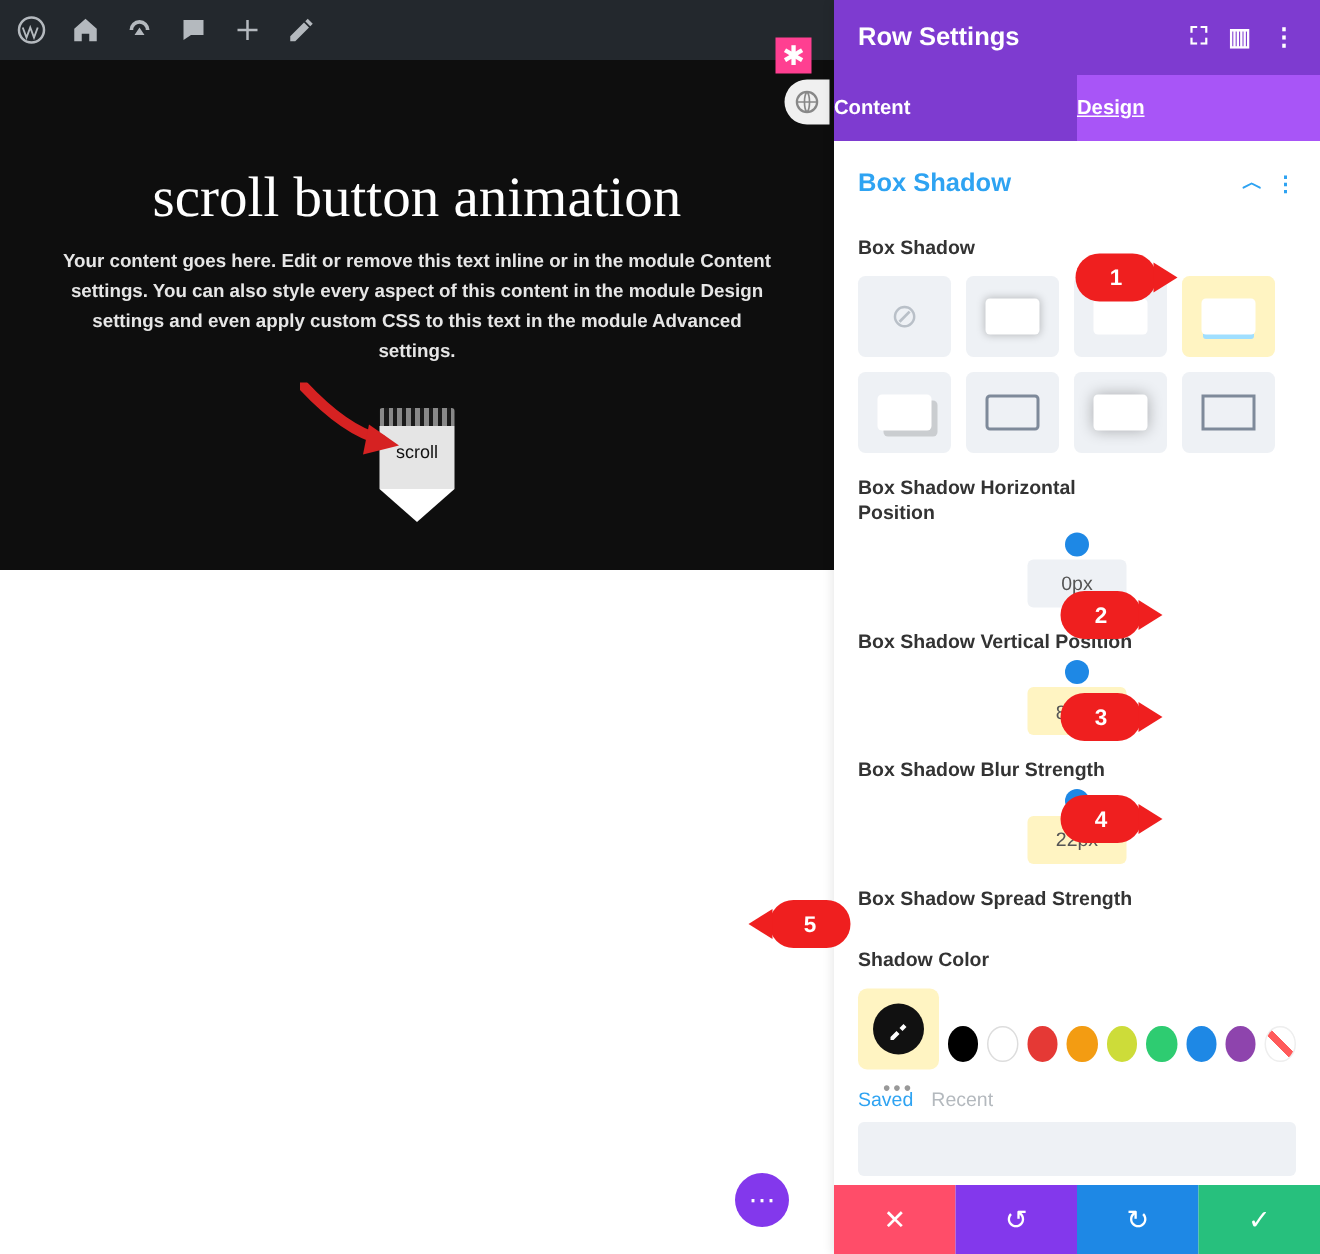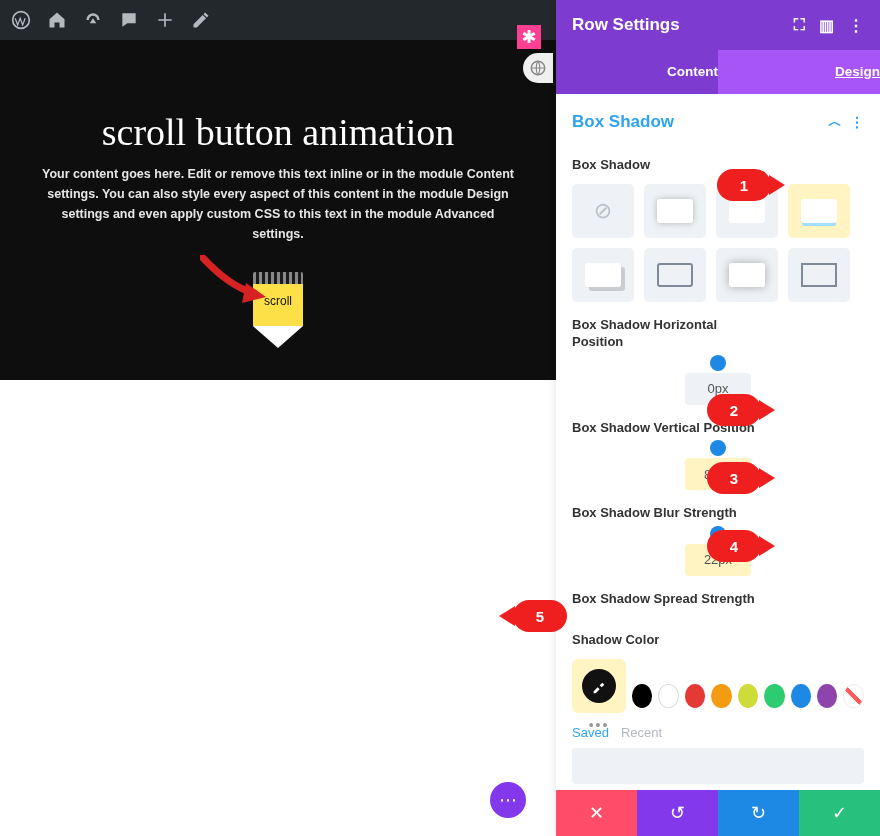--- a/index.html
+++ b/index.html
@@ -9,33 +9,33 @@
 .admin-bar { background: #23282d; height: 40px; display: flex; align-items: center; padding: 0 6px; gap: 6px; }
 .admin-icon { color: #b4b9be; width: 30px; height: 30px; display: flex; align-items: center; justify-content: center; cursor: pointer; }
 .admin-icon svg { width: 20px; height: 20px; fill: #b4b9be; }
 
 
 .preview { position: absolute; top: 40px; left: 0; width: 556px; height: 340px; background: #0e0e0e; color: #fff; }
 .preview .title { font-family: Georgia, serif; font-size: 38px; font-weight: 400; text-align: center; padding-top: 70px; }
 .preview .desc { font-size: 12.5px; text-align: center; line-height: 1.6; padding: 10px 38px 0; color: #e6e6e6; font-weight: 600; }
 .ribbon-wrap { position: absolute; top: 232px; left: 50%; transform: translateX(-50%); }
 .ribbon-serr { width: 50px; height: 12px; background: repeating-linear-gradient(90deg,#888 0 3px,#1a1a1a 3px 6px); border-radius: 2px 2px 0 0; }
-.ribbon { width: 50px; height: 42px; background: #fde047; color: #111; font-size: 12px; text-align: center; padding-top: 10px; position: relative; }
+.ribbon { width: 50px; height: 42px; background: #e5e5e5; color: #111; font-size: 12px; text-align: center; padding-top: 10px; position: relative; }
 .ribbon::after { content: ""; position: absolute; top: 100%; left: 0; border-left: 25px solid transparent; border-right: 25px solid transparent; border-top: 22px solid #fff; }
 .arrow-red { position: absolute; top: 215px; left: 200px; width: 70px; height: 50px; }
 .star-badge { position: absolute; top: 25px; left: 517px; width: 24px; height: 24px; background: #ff3f91; display: flex; align-items: center; justify-content: center; color: #fff; font-size: 18px; }
 .globe-badge { position: absolute; top: 53px; left: 523px; width: 30px; height: 30px; background: #f0f0f0; border-radius: 50% 0 0 50%; display: flex; align-items: center; justify-content: center; }
 
 
 .panel { position: absolute; top: 0; right: 0; bottom: 0; width: 324px; background: #fff; display: flex; flex-direction: column; box-shadow: -2px 0 6px rgba(0,0,0,.08); }
 .panel-head { background: #7e3bd0; color: #fff; height: 50px; display: flex; align-items: center; padding: 0 16px; font-weight: 700; font-size: 17px; }
 .panel-head .icons { margin-left: auto; display: flex; gap: 14px; }
 .panel-head .icons span { cursor: pointer; font-size: 16px; }
 .tabs { background: #7e3bd0; height: 44px; display: flex; }
-.tab { flex: 1; text-align: right; line-height: 44px; color: #fff; font-weight: 700; font-size: 13.5px; cursor: pointer; }
+.tab { flex: 1; text-align: left; line-height: 44px; color: #fff; font-weight: 700; font-size: 13.5px; cursor: pointer; }
 .tab.active { background: #a855f7; text-decoration: underline; }
 
 .panel-body { flex: 1; overflow: auto; padding: 12px 16px 0; }
 .section-head { display: flex; align-items: center; color: #2ea3f2; font-weight: 700; font-size: 17px; padding: 6px 0 10px; }
 .section-head .sh-actions { margin-left: auto; display: flex; align-items: center; gap: 8px; color: #2ea3f2; font-size: 14px; }
 .lbl { font-size: 13px; color: #333; font-weight: 600; padding: 14px 0 10px; max-width: 200px; line-height: 1.35; }
 
 .preset-grid { display: grid; grid-template-columns: repeat(4, 62px); gap: 10px; }
 .preset { width: 62px; height: 54px; background: #eef1f5; border-radius: 5px; display: flex; align-items: center; justify-content: center; cursor: pointer; }
 .preset.sel { background: #fff4c2; }

